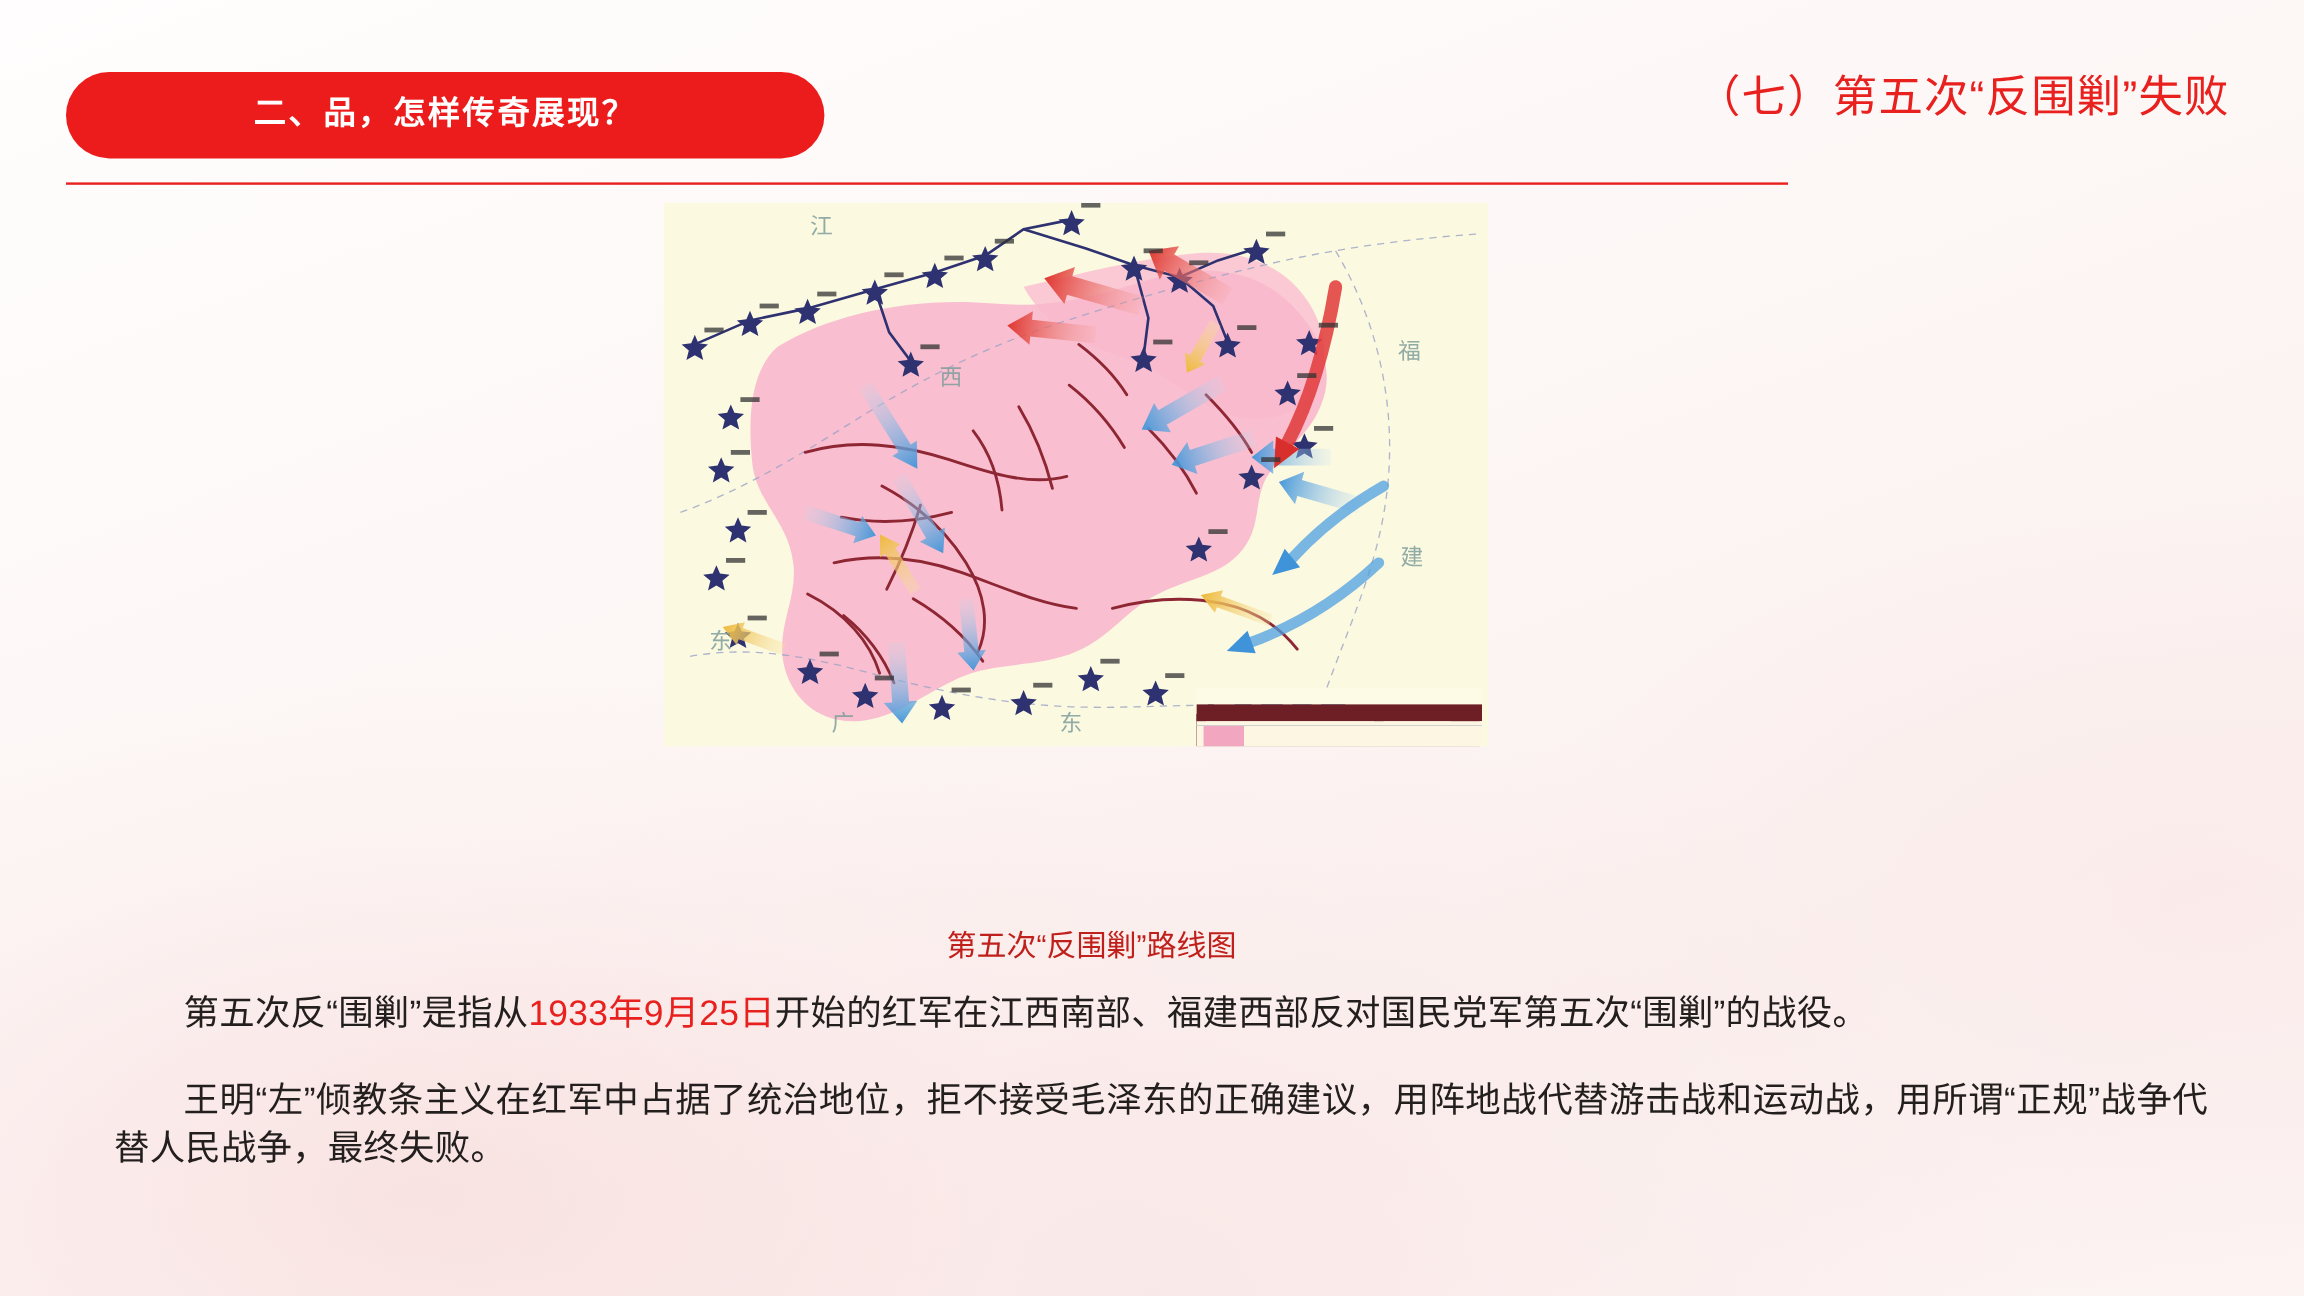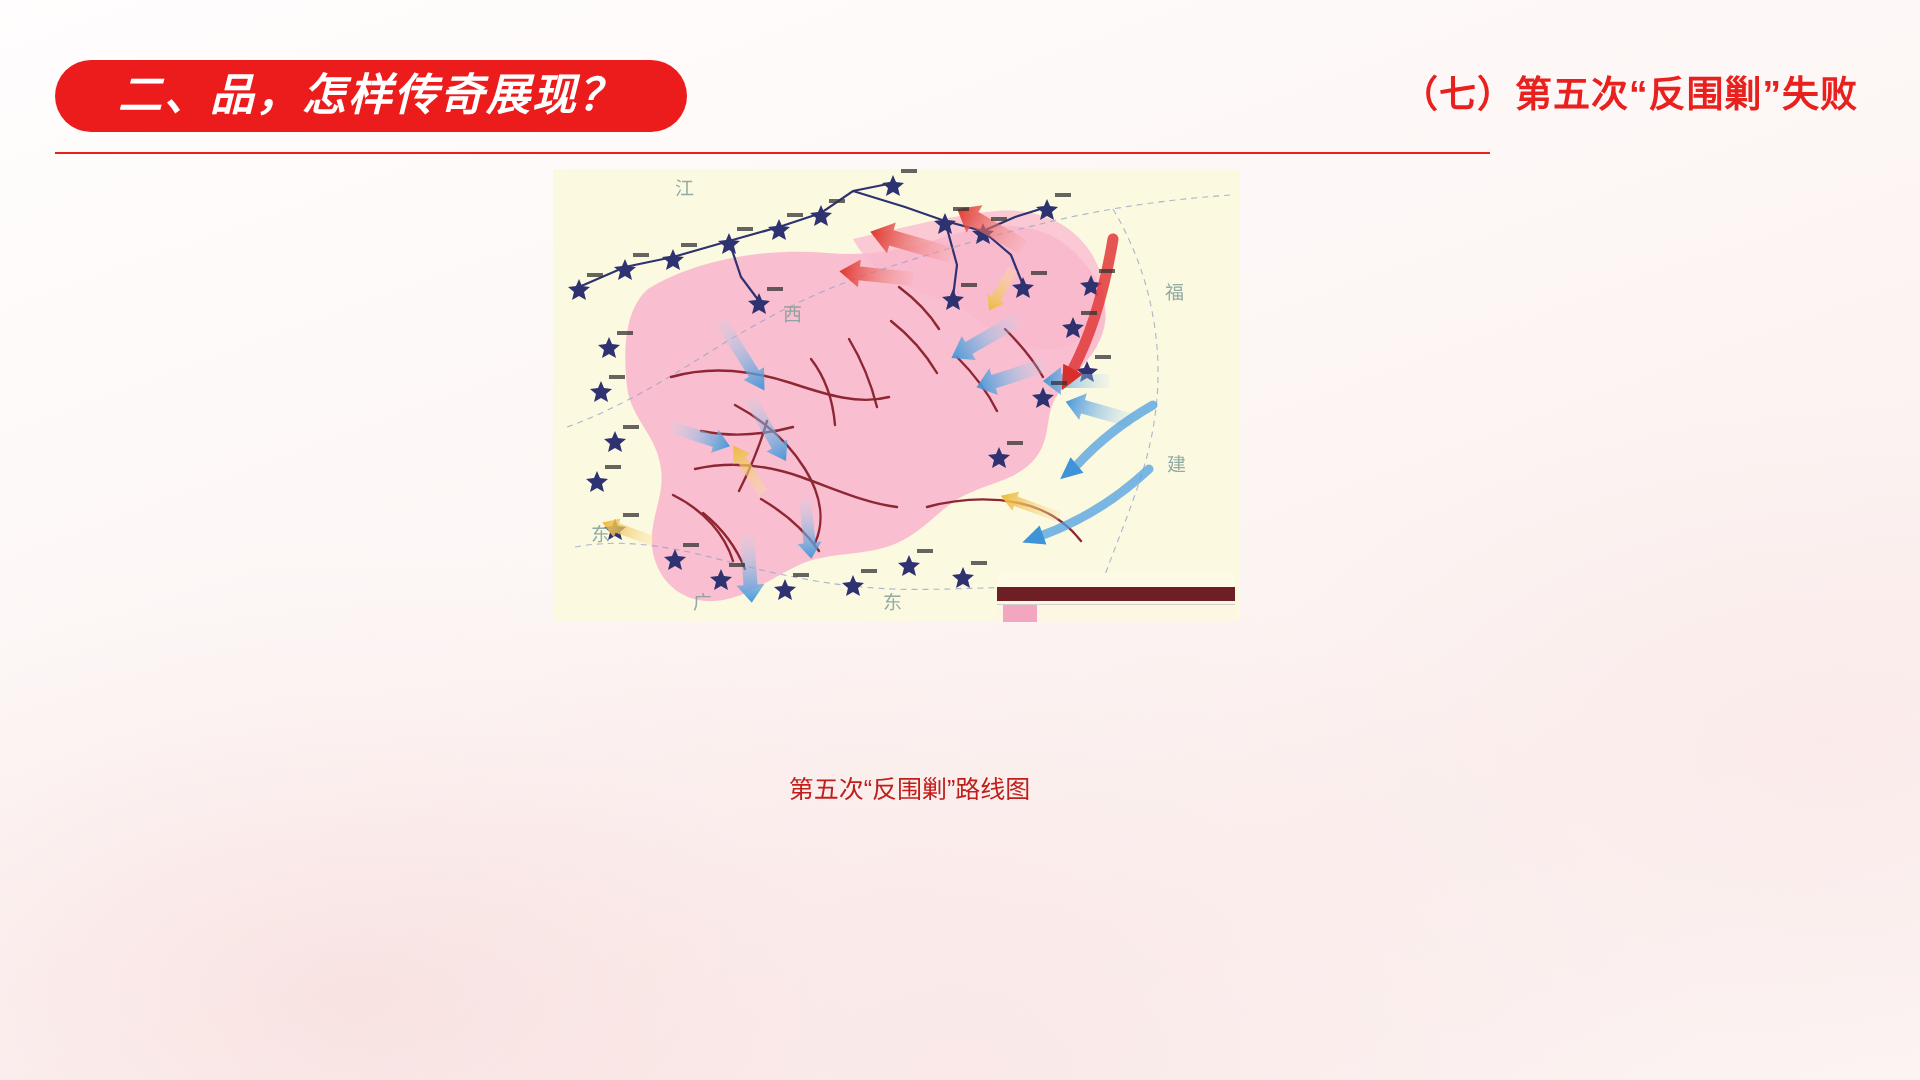--- a/index.html
+++ b/index.html
@@ -40,35 +40,34 @@
     background: #ec1c1c;
     border-radius: 36px;
     display: flex;
     align-items: center;
     justify-content: center;
     box-sizing: border-box;
     padding-bottom: 3px;
   }
   .title-pill-text {
     color: #ffffff;
-    font-size: 44px;
+    font-size: 27px;
     font-weight: bold;
     letter-spacing: 2px;
     line-height: 1;
     white-space: nowrap;
-    font-style: italic;
   }
 
   .section-heading {
     position: absolute;
     right: 62px;
-    top: 76px;
+    top: 62px;
     color: #e8211f;
     font-size: 37px;
-    font-weight: bold;
+    font-weight: normal;
     letter-spacing: 1px;
     white-space: nowrap;
     line-height: 1;
   }
 
   .header-rule {
     position: absolute;
     left: 55px;
     top: 152px;
     width: 1435px;
@@ -376,14 +375,19 @@
                   background-image:
                     linear-gradient(to right, #f2a6c0 0 34px, transparent 34px),
                     linear-gradient(to bottom, transparent 0 3px, #cfcfcf 3px 4px, transparent 4px);
                   background-repeat:no-repeat;
                   background-position: 6px 4px, 0 0;"></div>
     </div>
   </div>
 
   <div class="figure-caption">第五次“反围剿”路线图</div>
 
+  <div class="body-block">
+    <p class="para para-1"><span>第五次反“围剿”是指从</span><span class="hl-red">1933年9月25日</span><span>开始的红军在江西南部、福建西部反对国民党军第五次“围剿”的战役。</span></p>
+
+    <p class="para para-2">王明“左”倾教条主义在红军中占据了统治地位，拒不接受毛泽东的正确建议，用阵地战代替游击战和运动战，用所谓“正规”战争代替人民战争，最终失败。</p>
+  </div>
 
 </div>
 
 </body></html>

